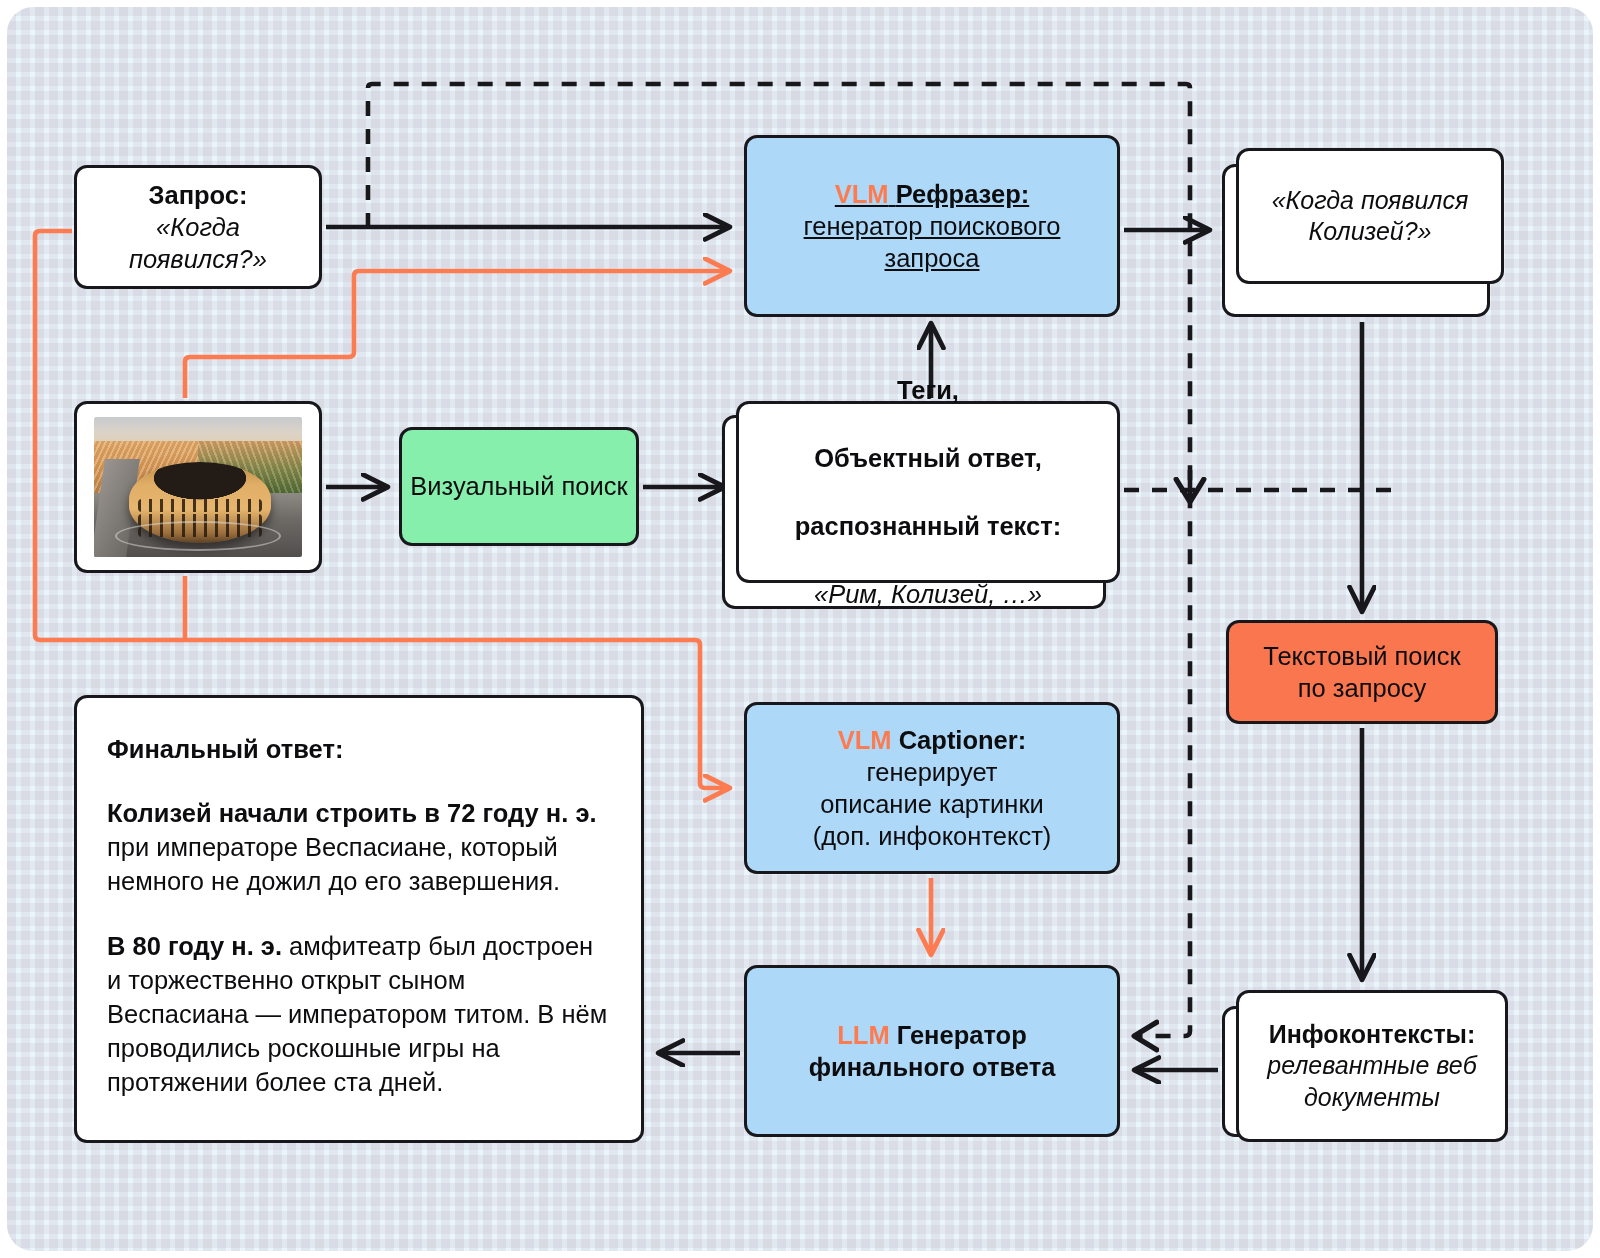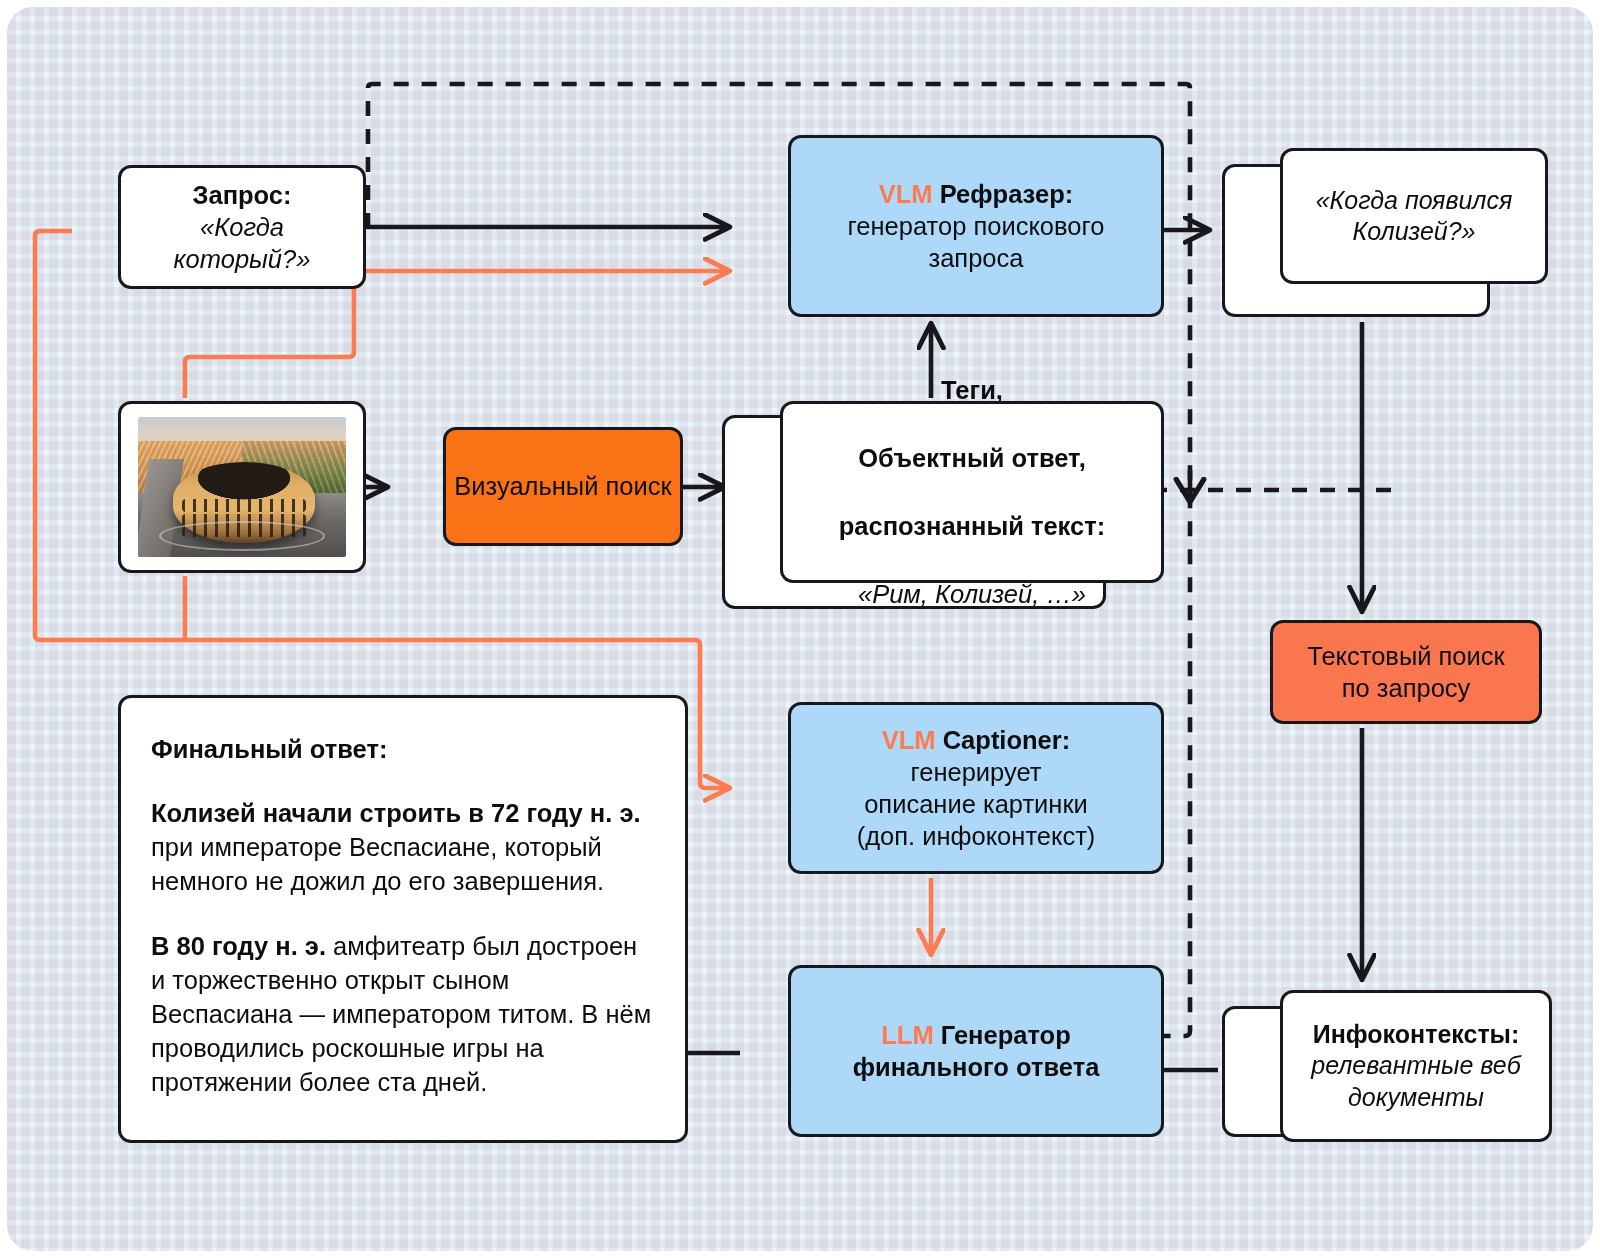--- a/index.html
+++ b/index.html
@@ -51,25 +51,24 @@
     position: absolute;
     border: 3.5px solid #17171c;
     border-radius: 13px;
     display: flex;
     flex-direction: column;
     align-items: center;
     justify-content: center;
     text-align: center;
     color: #0d0d10;
     line-height: 1.26;
-    margin-left: 44px;
   }
   .white  { background: #ffffff; }
   .blue   { background: #aed8f7; }
-  .green  { background: #f97316; text-align: center; }
+  .green  { background: #86efac; text-align: center; }
   .orangebox { background: #f9764f; }
 
   .stackwrap { position: absolute; }
   .stackwrap .shadowcard {
     position: absolute;
     border: 3.5px solid #17171c;
     border-radius: 13px;
     background: #ffffff;
   }
   .stackwrap .node { position: absolute; }
@@ -79,21 +78,21 @@
   .accent { color: #fd7b51; font-weight: bold; }
 
   
   #n-query     { left: 74px;  top: 165px; width: 248px; height: 124px; font-size: 25.5px; padding: 4px 10px; }
   #n-image     { left: 74px;  top: 401px; width: 248px; height: 172px; background:#fff; justify-content:center; }
   #n-image .photo { width: 208px; height: 140px; border-radius: 2px; overflow: hidden; position: relative; }
   #n-vsearch   { left: 399px; top: 427px; width: 240px; height: 119px; font-size: 25.5px; }
   #s-tags      { left: 722px; top: 401px; width: 398px; height: 208px; }
   #s-tags .shadowcard { left: 0;   top: 14px; width: 384px; height: 194px; }
   #s-tags .node       { left: 14px; top: 0;   width: 384px; height: 182px; font-size: 25.5px; padding: 2px 12px; gap: 36px; }
-  #n-rephraser { left: 744px; top: 135px; width: 376px; height: 182px; font-size: 25.5px; padding: 2px 14px; }
+  #n-rephraser { left: 744px; top: 135px; width: 376px; height: 182px; font-size: 25.5px; padding: 2px 14px; text-decoration: underline; }
   #s-squery    { left: 1222px; top: 148px; width: 282px; height: 169px; }
   #s-squery .shadowcard { left: 0;   top: 16px; width: 268px; height: 153px; }
   #s-squery .node       { left: 14px; top: 0;   width: 268px; height: 136px; font-size: 25px; padding: 2px 20px; }
   #n-textsearch{ left: 1226px; top: 620px; width: 272px; height: 104px; font-size: 25.5px; }
   #n-captioner { left: 744px; top: 702px; width: 376px; height: 172px; font-size: 25.5px; padding: 2px 10px; }
   #n-llm       { left: 744px; top: 965px; width: 376px; height: 172px; font-size: 25.5px; padding: 2px 14px; }
   #s-info      { left: 1222px; top: 990px; width: 286px; height: 147px; }
   #s-info .shadowcard { left: 0;   top: 16px; width: 272px; height: 131px; }
   #s-info .node       { left: 14px; top: 0;   width: 272px; height: 152px; font-size: 25px; padding: 2px 8px; text-align: right; }
   #n-final     { left: 74px;  top: 695px; width: 570px; height: 448px;
@@ -204,21 +203,21 @@
     <path d="M 72,231 L 40,231 Q 35,231 35,236 L 35,635 Q 35,640 40,640
              L 695,640 Q 700,640 700,645 L 700,783 Q 700,788 705,788 L 728,788" fill="none" stroke="#fd7b51" stroke-width="4.6" stroke-linejoin="round" marker-end="url(#ahO)"></path>
 
     <path d="M 185,576 L 185,640" fill="none" stroke="#fd7b51" stroke-width="4.6" stroke-linejoin="round"></path>
 
     <path d="M 931,878 L 931,953" fill="none" stroke="#fd7b51" stroke-width="4.6" marker-end="url(#ahO)"></path>
   </svg>
 
   <div class="node white" id="n-query">
     <div class="ttl">Запрос:</div>
-    <div class="ital">«Когда который?»</div>
+    <div class="ital">«Когда появился?»</div>
   </div>
 
   <div class="node white" id="n-image">
     <div class="photo">
       <div class="sky"></div>
       <div class="cityL"></div>
       <div class="cityR"></div>
       <div class="ground"></div>
       <div class="roadL"></div>
       <div class="colosseum">

